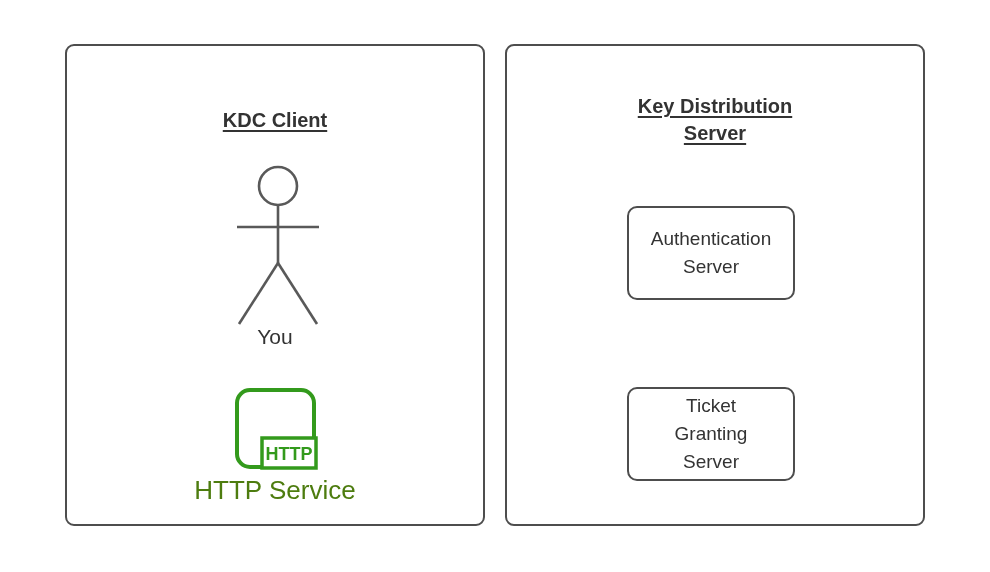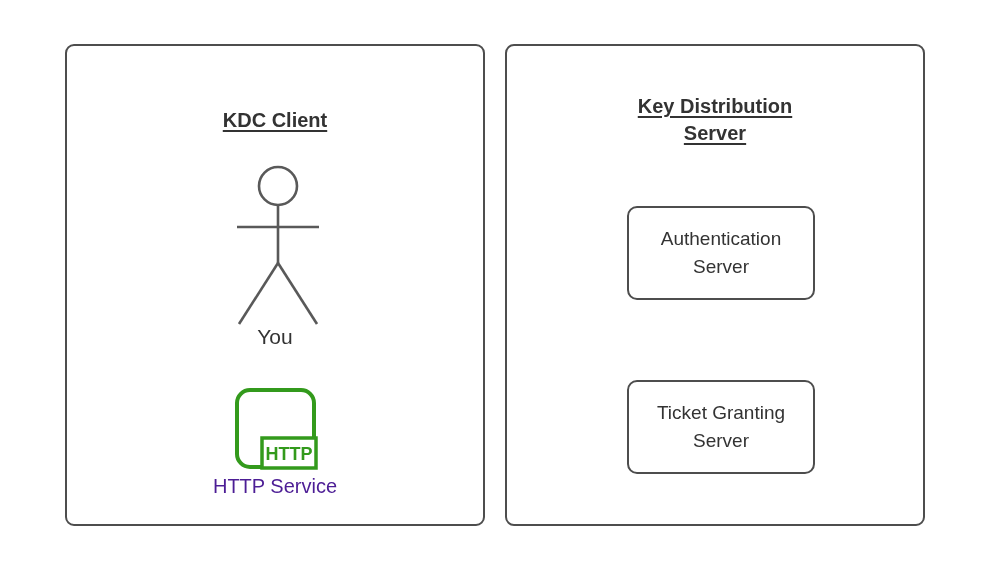--- a/index.html
+++ b/index.html
@@ -69,44 +69,44 @@
     position: absolute;
     left: 166px;
     top: 341px;
   }
   .service-label {
     position: absolute;
     left: 0;
     right: 0;
     top: 429px;
     text-align: center;
-    font-size: 20px;
-    color: #4c1d95;
+    font-size: 26px;
+    color: #4d7c0f;
   }
 
   .node {
     position: absolute;
     left: 120px;
-    width: 188px;
+    width: 168px;
     height: 94px;
     background: #ffffff;
     border: 2px solid #4d4d4d;
     border-radius: 10px;
     display: flex;
     justify-content: center;
     align-items: center;
     text-align: center;
     font-size: 19px;
     line-height: 28px;
     color: #333333;
     padding: 12px 18px;
     box-sizing: border-box;
   }
   .node.auth   { top: 160px; }
-  .node.ticket { top: 334px; justify-content: flex-end; }
+  .node.ticket { top: 341px; justify-content: flex-end; }
 </style>
 </head>
 <body>
 
 <div class="canvas">
 
   <div class="panel left">
     <div class="panel-title">
       <span class="title-line">KDC Client</span>
     </div>

